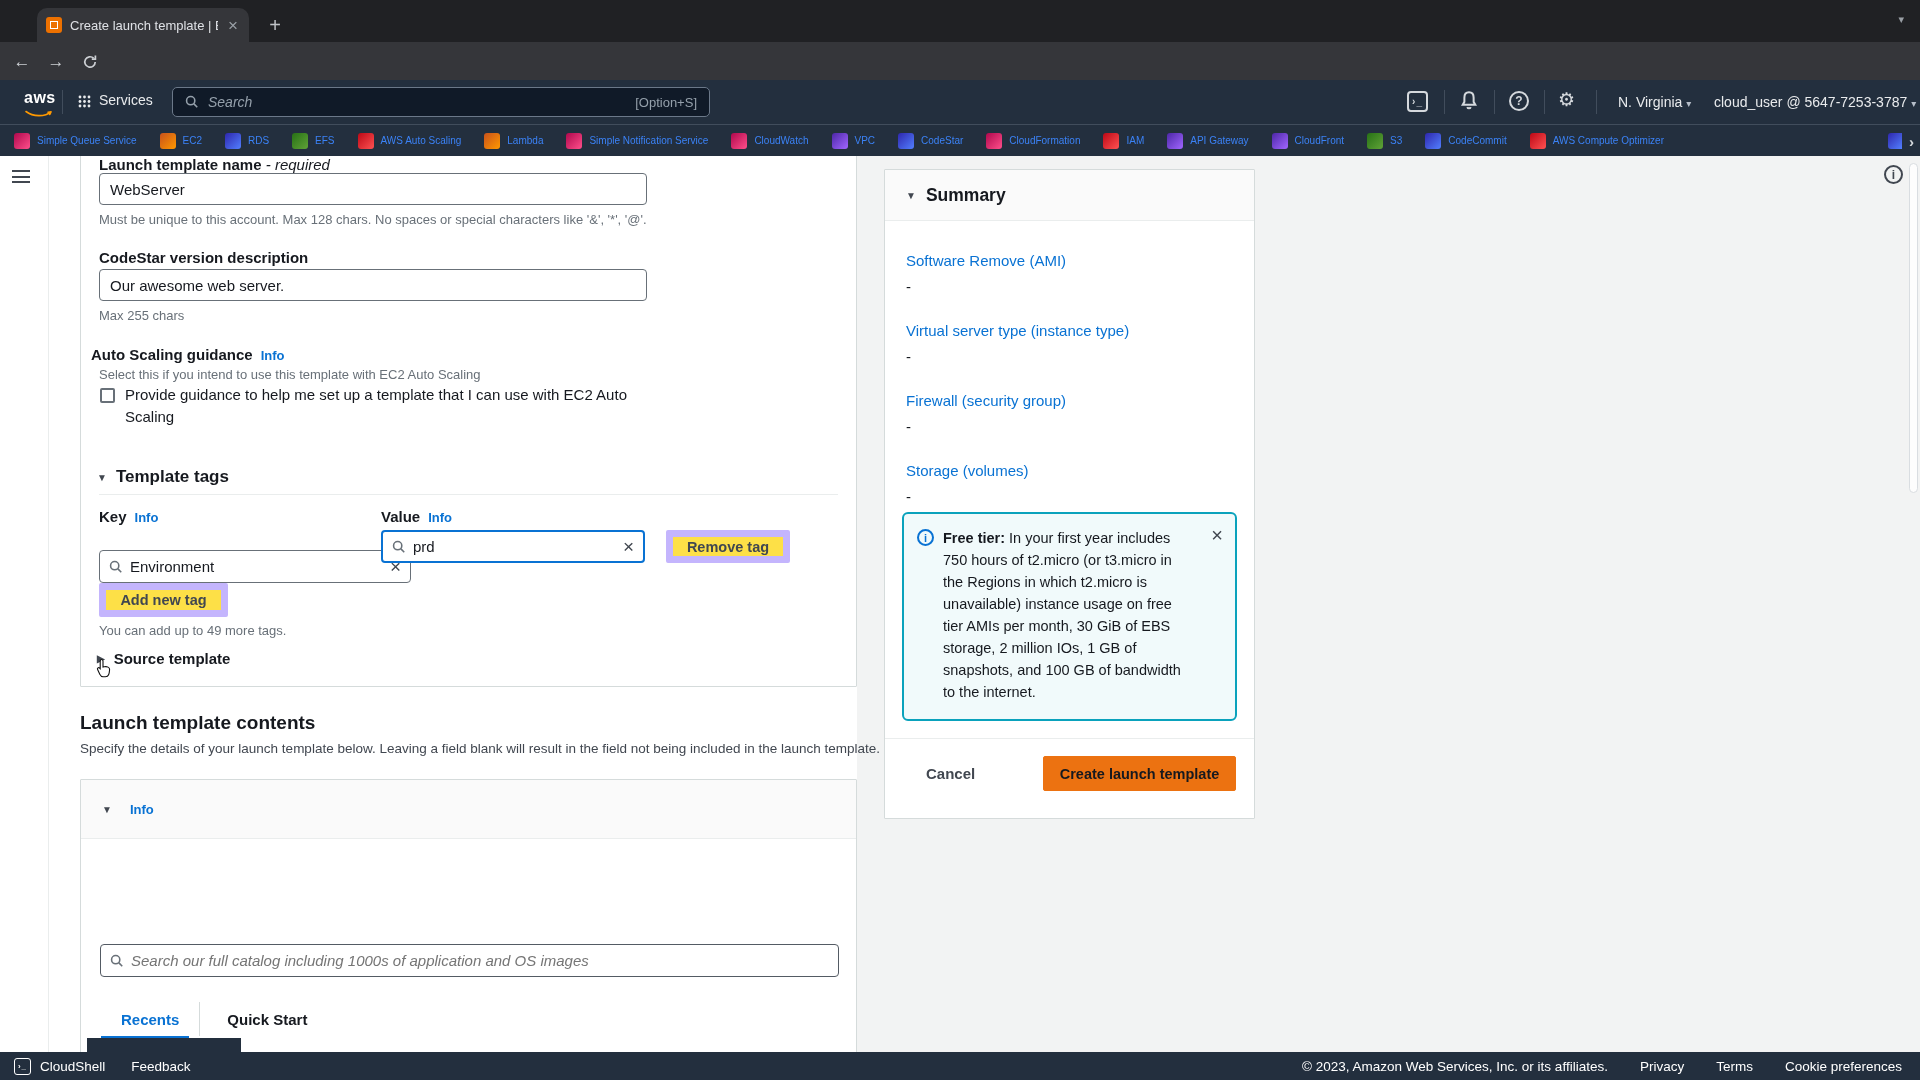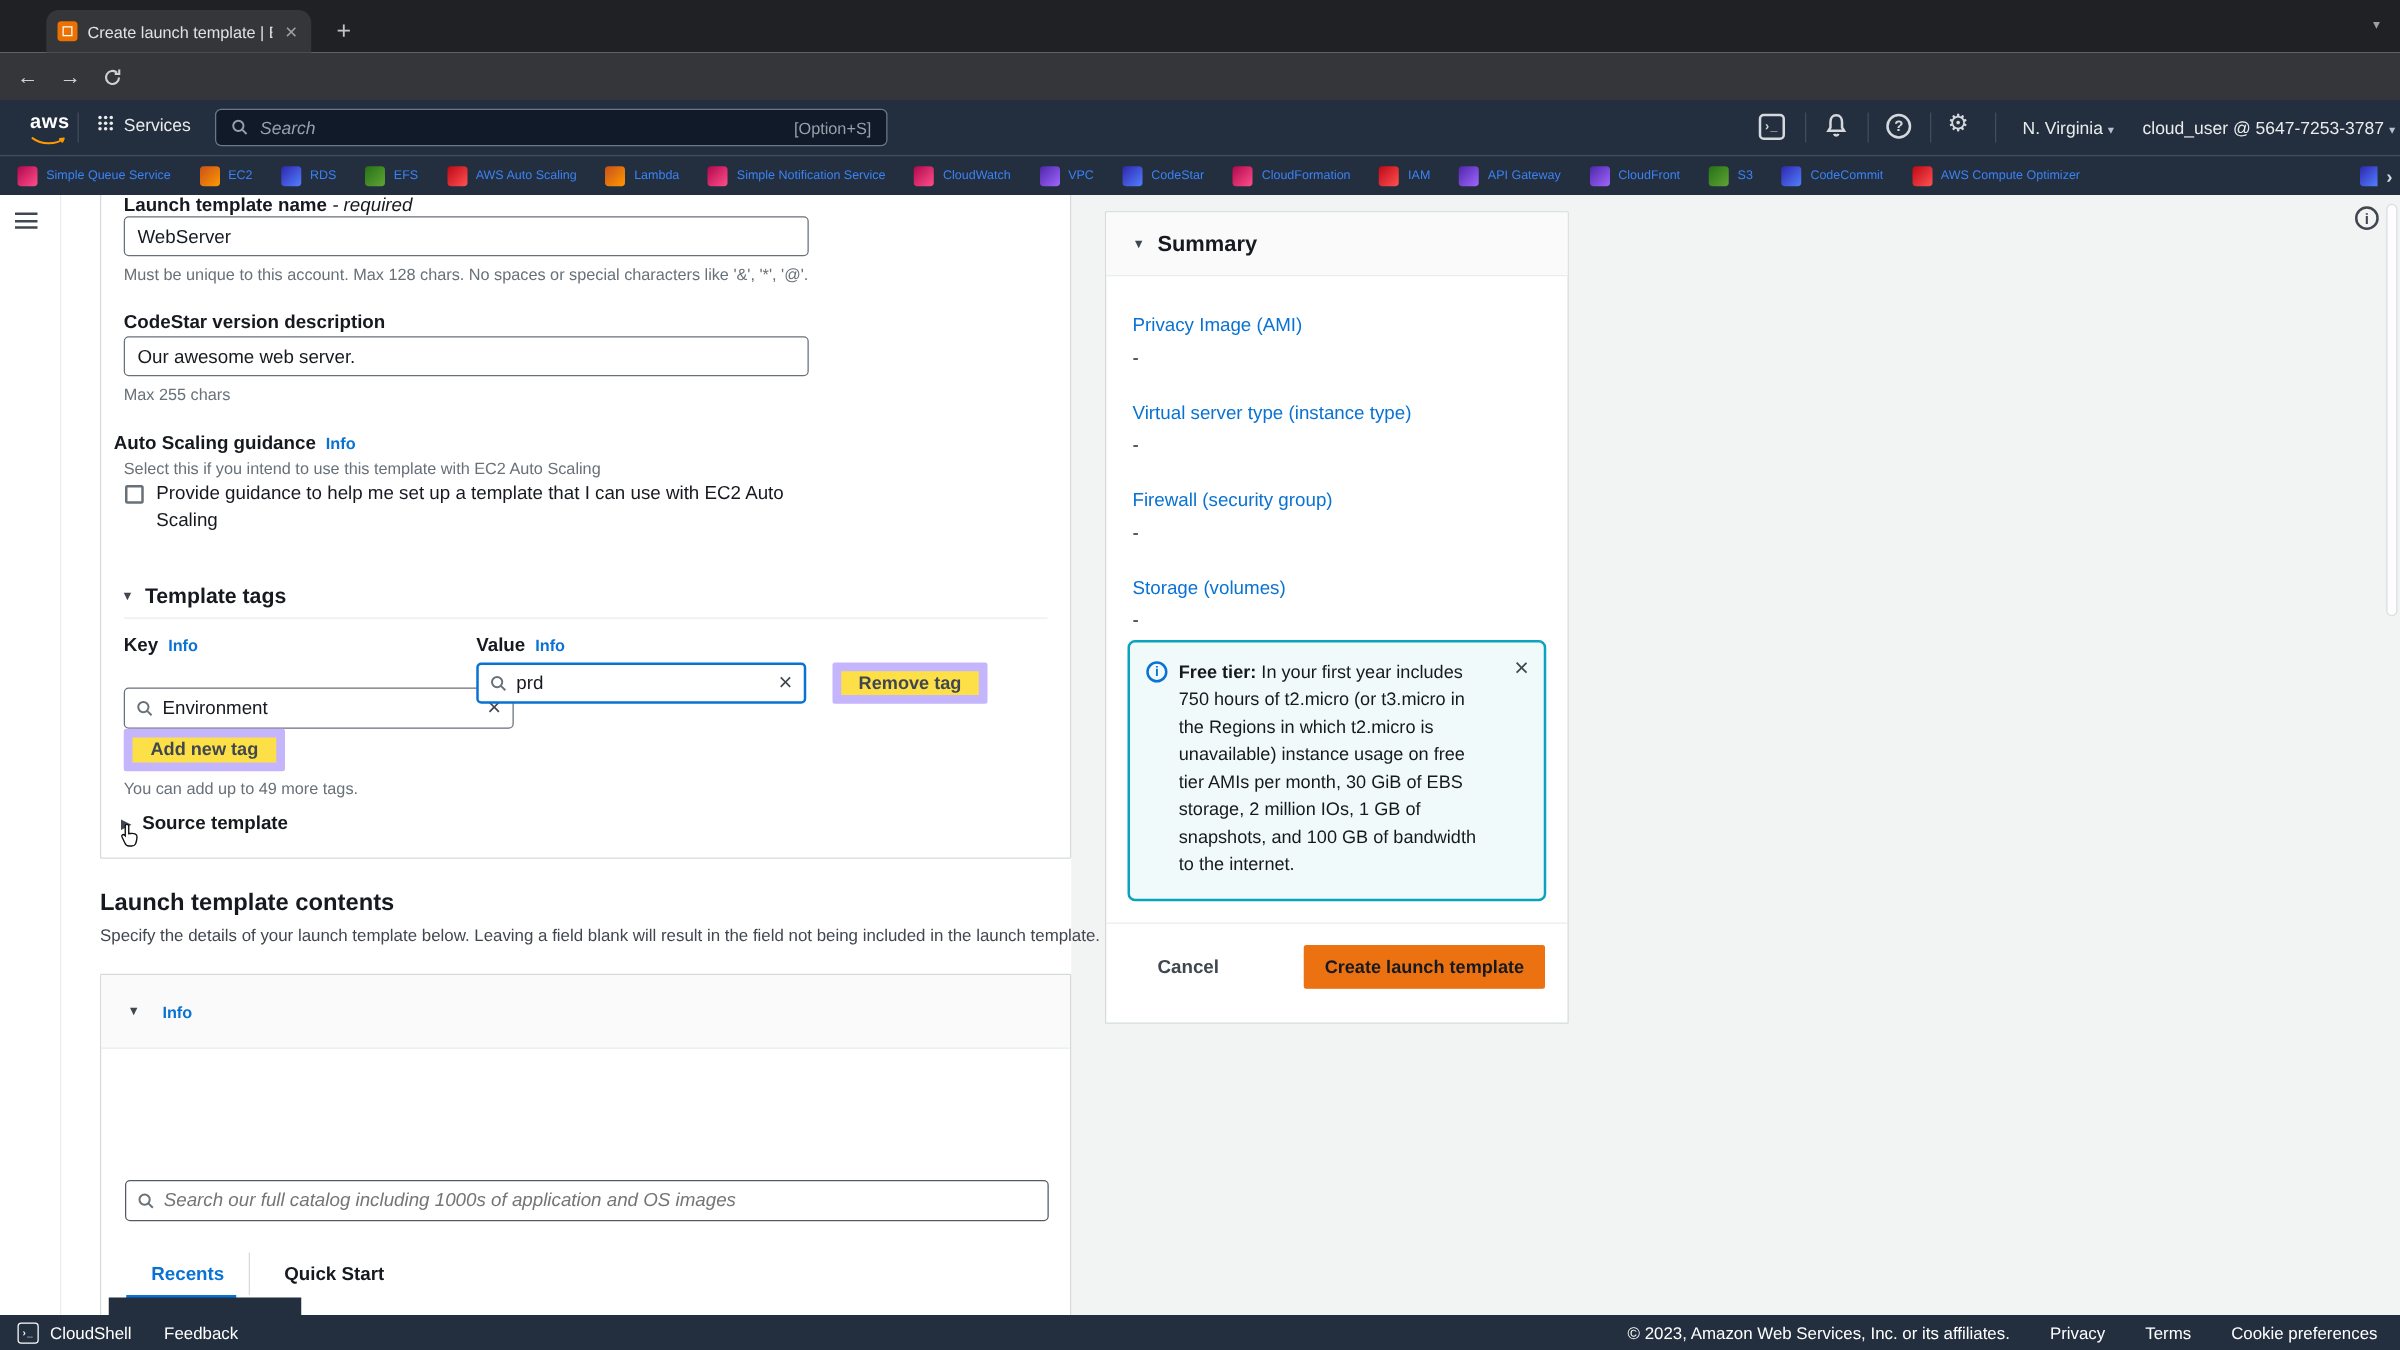--- a/index.html
+++ b/index.html
@@ -27,21 +27,21 @@
   .ext-green { left:1692px; width:17px; height:17px; border-radius:4px; background:#2f9e60; display:flex; align-items:center; justify-content:center; }
   .ext-green i { display:block; width:9px; height:6px; background:#eaf6ee; }
   .incog { position:absolute; left:1786px; top:45px; height:24px; border-radius:12px; background:#4a4b4f; display:flex; align-items:center; gap:6px; padding:0 10px; color:#e8eaed; font-size:13px; }
   .dots { position:absolute; left:1884px; top:48px; color:#cdd0d4; font-size:16px; }
 
   
   .awsnav { position:absolute; left:0; top:80px; width:1920px; height:44px; background:#232f3e; }
   .aws-logo { position:absolute; left:24px; top:11px; }
   .aws-logo b { color:#fff; font-size:16px; letter-spacing:0.5px; display:block; line-height:13px; }
   .nav-sep { position:absolute; top:10px; width:1px; height:24px; background:#414d5c; }
-  .services { position:absolute; left:78px; top:12px; display:flex; align-items:flex-start; gap:8px; color:#e9ebed; font-size:14px; }
+  .services { position:absolute; left:78px; top:12px; display:flex; align-items:flex-end; gap:8px; color:#e9ebed; font-size:14px; }
   .hsearch { position:absolute; left:172px; top:7px; width:538px; height:30px; background:#101a28; border:1px solid #6b7889; border-radius:5px; display:flex; align-items:center; padding:0 12px; gap:9px; }
   .hsearch input { flex:1; background:transparent; border:none; outline:none; color:#d1d5db; font-size:14px; font-style:italic; }
   .hsearch input::placeholder { color:#95a0ab; font-style:italic; }
   .hshort { color:#95a0ab; font-size:13px; font-style:normal; }
   .topicon { position:absolute; top:11px; color:#d5d9dd; }
   .term-ic { width:21px; height:21px; border:2px solid #d5d9dd; border-radius:4px; font-size:10px; font-weight:bold; display:flex; align-items:center; justify-content:center; letter-spacing:1px; }
   .qmark { width:20px; height:20px; border:2px solid #d5d9dd; border-radius:50%; font-size:12px; font-weight:bold; display:flex; align-items:center; justify-content:center; }
   .gearg { font-size:19px; line-height:21px; }
   .region, .account { position:absolute; top:14px; color:#e9ebed; font-size:14px; white-space:nowrap; }
   .caret { font-size:10px; color:#b6bec9; }
@@ -392,21 +392,21 @@
     <div class="tab-underline" style="left:20px;top:256px;width:88px"></div>
   </div>
   <div class="darksliver"></div>
 
   <div class="card" style="left:884px;top:13px;width:371px;height:650px">
     <div class="sum-head">
       <span class="tri">▼</span>
       <span>Summary</span>
     </div>
     <div style="padding-top:31px">
-        <div class="sum-link">Privacy Image (AMI)</div>
+        <div class="sum-link">Software Remove (AMI)</div>
         <div class="sum-val">-</div>
         <div class="sum-link">Virtual server type (instance type)</div>
         <div class="sum-val">-</div>
         <div class="sum-link">Firewall (security group)</div>
         <div class="sum-val">-</div>
         <div class="sum-link">Storage (volumes)</div>
         <div class="sum-val">-</div>
       </div>
 
     <div class="freetier" style="top:342px">

